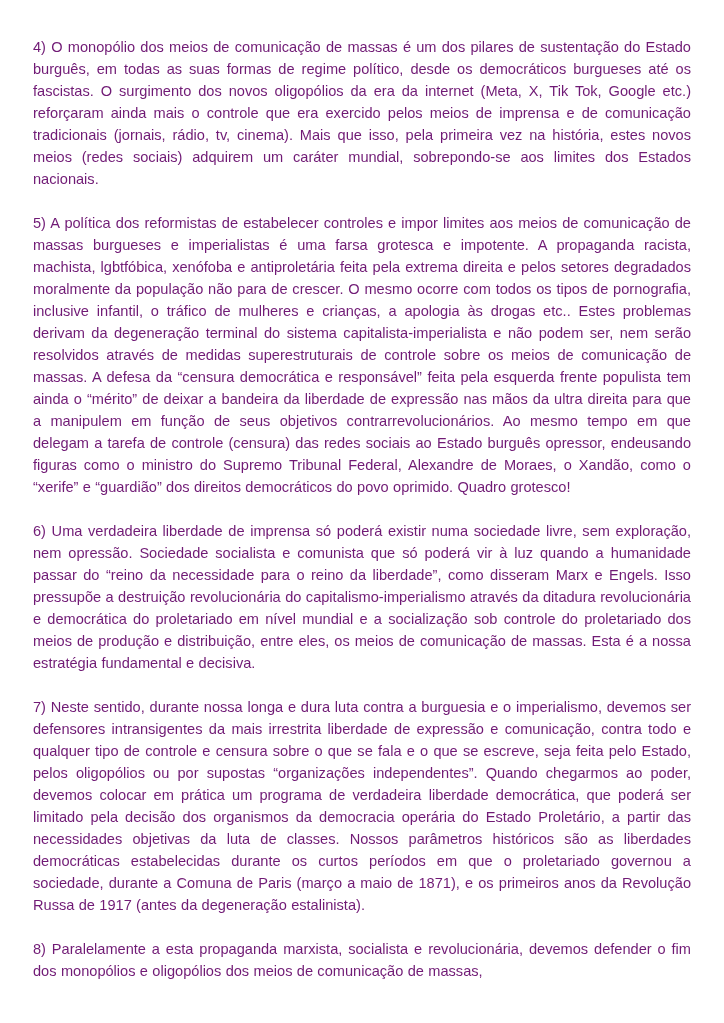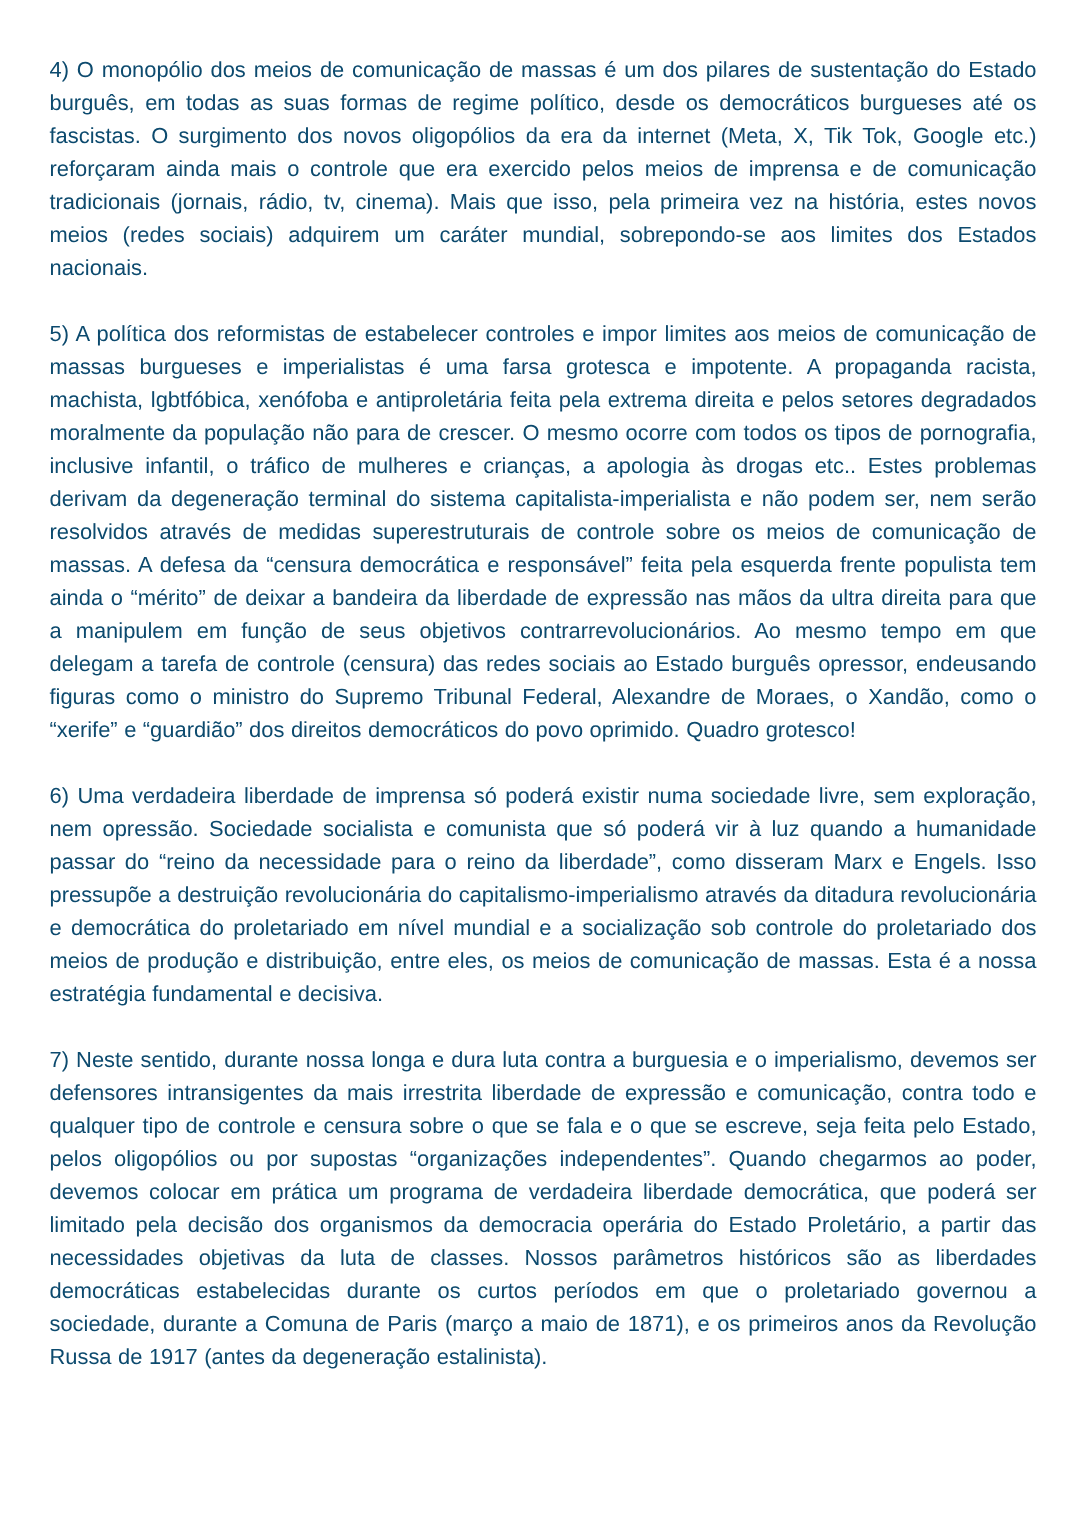--- a/index.html
+++ b/index.html
@@ -10,30 +10,31 @@
   .page {
     width: 724px;
     height: 1023px;
     box-sizing: border-box;
     padding: 36px 33px 4px 33px;
     background: #ffffff;
     overflow: hidden;
     font-family: "Liberation Sans", "DejaVu Sans", sans-serif;
     font-size: 14.6px;
     line-height: 22px;
-    color: #0c4a6e;
+    color: #701a75;
     text-align: justify;
     text-justify: inter-word;
   }
   .page p {
     margin: 0 0 22px 0;
     word-spacing: 0.02em;
   }
 </style>
 </head>
 <body>
 
 <div class="page">
   <p>4) O monopólio dos meios de comunicação de massas é um dos pilares de sustentação do Estado burguês, em todas as suas formas de regime político, desde os democráticos burgueses até os fascistas. O surgimento dos novos oligopólios da era da internet (Meta, X, Tik Tok, Google etc.) reforçaram ainda mais o controle que era exercido pelos meios de imprensa e de comunicação tradicionais (jornais, rádio, tv, cinema). Mais que isso, pela primeira vez na história, estes novos meios (redes sociais) adquirem um caráter mundial, sobrepondo-se aos limites dos Estados nacionais.</p>
   <p>5) A política dos reformistas de estabelecer controles e impor limites aos meios de comunicação de massas burgueses e imperialistas é uma farsa grotesca e impotente. A propaganda racista, machista, lgbtfóbica, xenófoba e antiproletária feita pela extrema direita e pelos setores degradados moralmente da população não para de crescer. O mesmo ocorre com todos os tipos de pornografia, inclusive infantil, o tráfico de mulheres e crianças, a apologia às drogas etc.. Estes problemas derivam da degeneração terminal do sistema capitalista-imperialista e não podem ser, nem serão resolvidos através de medidas superestruturais de controle sobre os meios de comunicação de massas. A defesa da “censura democrática e responsável” feita pela esquerda frente populista tem ainda o “mérito” de deixar a bandeira da liberdade de expressão nas mãos da ultra direita para que a manipulem em função de seus objetivos contrarrevolucionários. Ao mesmo tempo em que delegam a tarefa de controle (censura) das redes sociais ao Estado burguês opressor, endeusando figuras como o ministro do Supremo Tribunal Federal, Alexandre de Moraes, o Xandão, como o “xerife” e “guardião” dos direitos democráticos do povo oprimido. Quadro grotesco!</p>
   <p>6) Uma verdadeira liberdade de imprensa só poderá existir numa sociedade livre, sem exploração, nem opressão. Sociedade socialista e comunista que só poderá vir à luz quando a humanidade passar do “reino da necessidade para o reino da liberdade”, como disseram Marx e Engels. Isso pressupõe a destruição revolucionária do capitalismo-imperialismo através da ditadura revolucionária e democrática do proletariado em nível mundial e a socialização sob controle do proletariado dos meios de produção e distribuição, entre eles, os meios de comunicação de massas. Esta é a nossa estratégia fundamental e decisiva.</p>
   <p>7) Neste sentido, durante nossa longa e dura luta contra a burguesia e o imperialismo, devemos ser defensores intransigentes da mais irrestrita liberdade de expressão e comunicação, contra todo e qualquer tipo de controle e censura sobre o que se fala e o que se escreve, seja feita pelo Estado, pelos oligopólios ou por supostas “organizações independentes”. Quando chegarmos ao poder, devemos colocar em prática um programa de verdadeira liberdade democrática, que poderá ser limitado pela decisão dos organismos da democracia operária do Estado Proletário, a partir das necessidades objetivas da luta de classes. Nossos parâmetros históricos são as liberdades democráticas estabelecidas durante os curtos períodos em que o proletariado governou a sociedade, durante a Comuna de Paris (março a maio de 1871), e os primeiros anos da Revolução Russa de 1917 (antes da degeneração estalinista).</p>
+  <p>8) Paralelamente a esta propaganda marxista, socialista e revolucionária, devemos defender o fim dos monopólios e oligopólios dos meios de comunicação de massas,</p>
 </div>
 
 </body></html>

